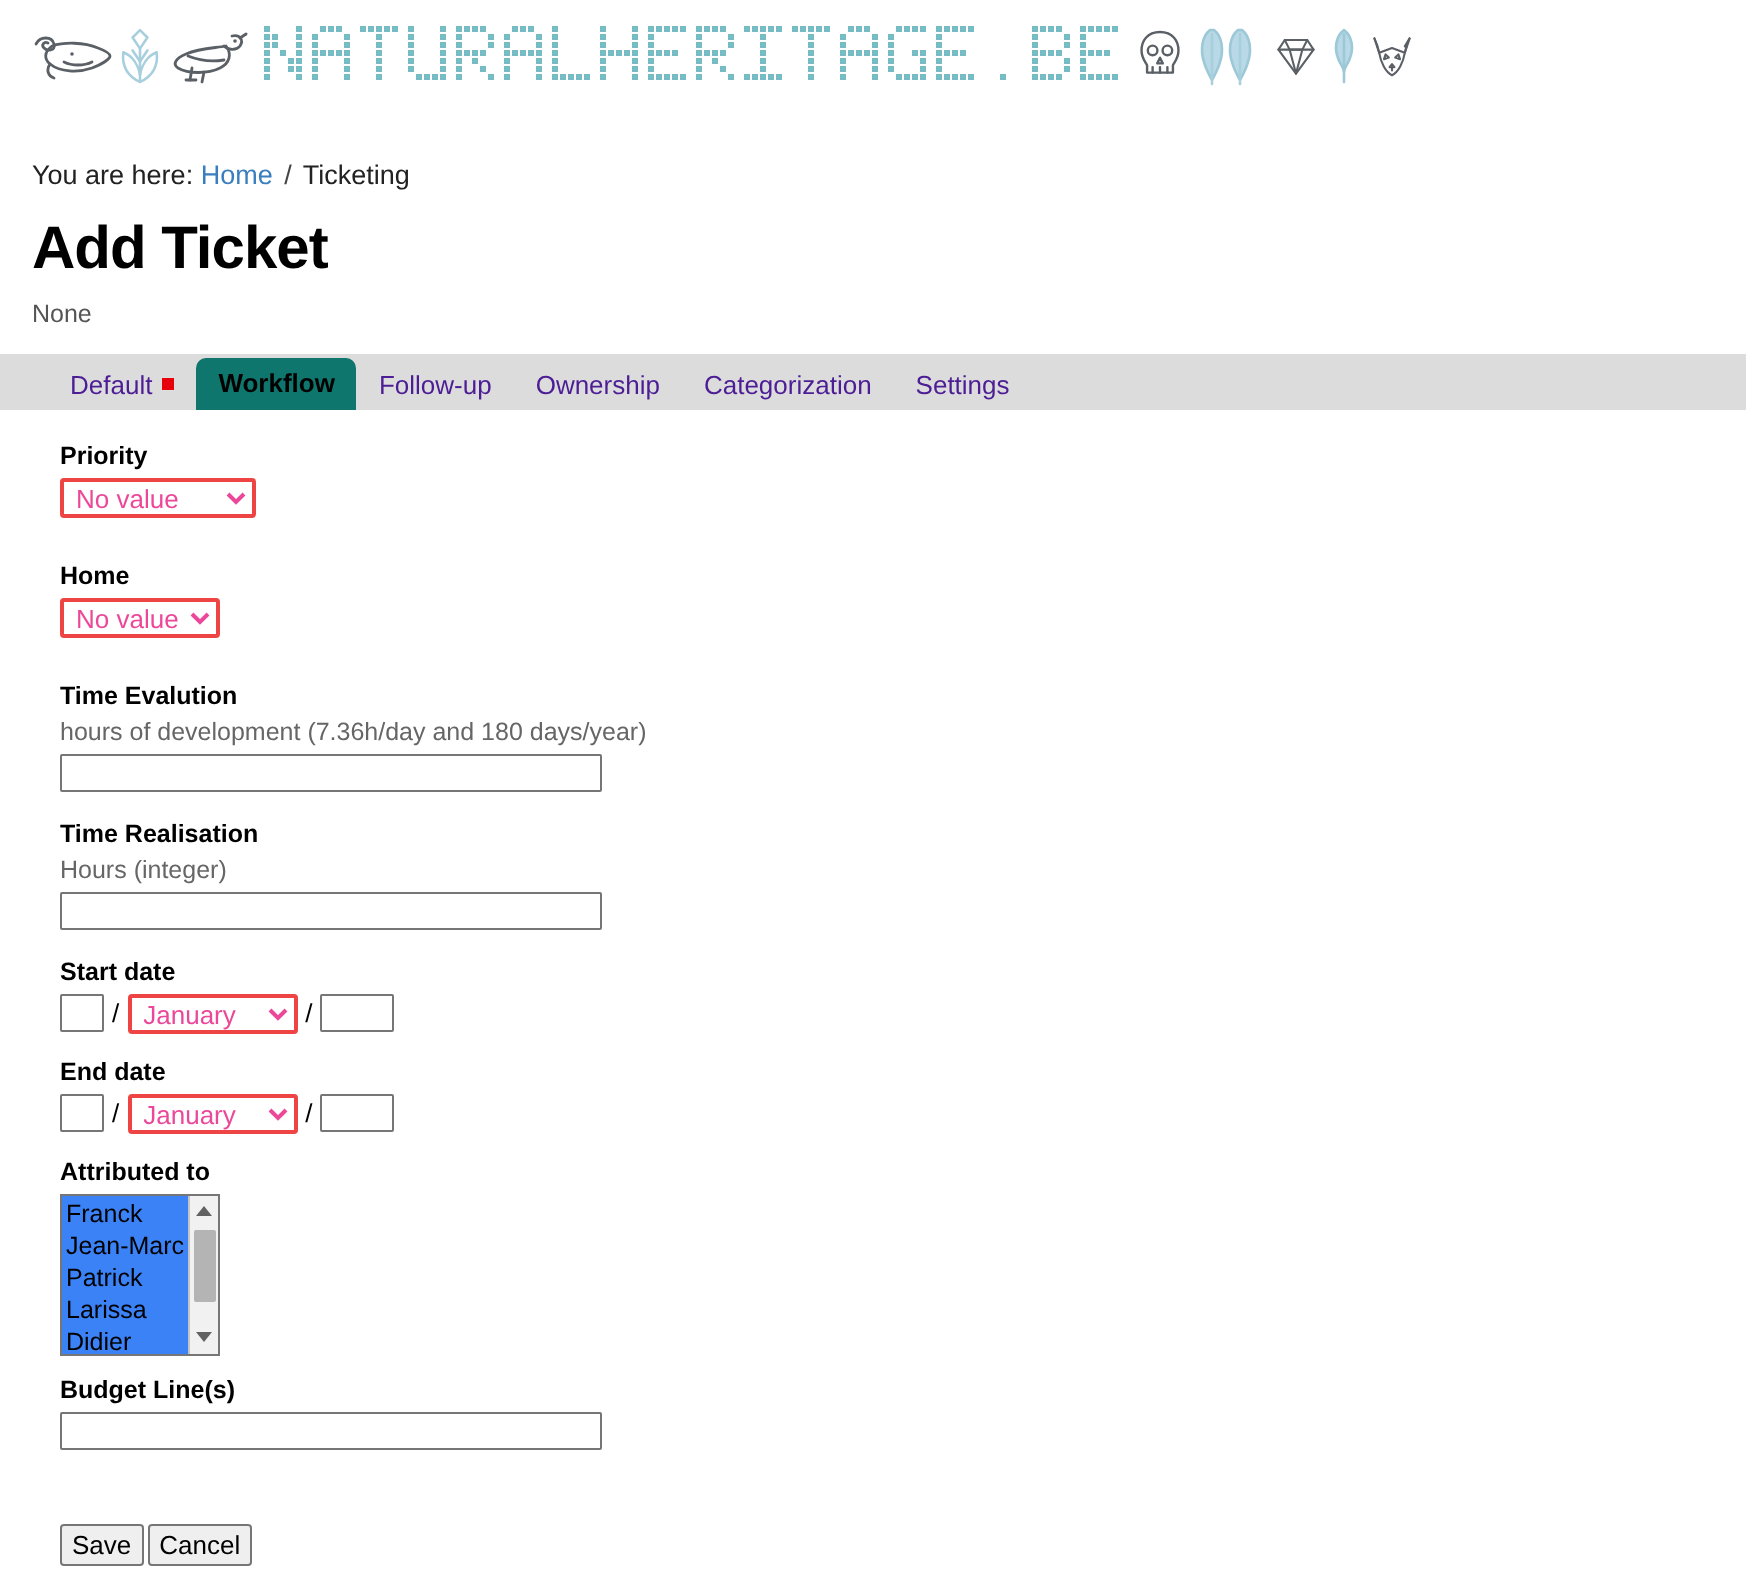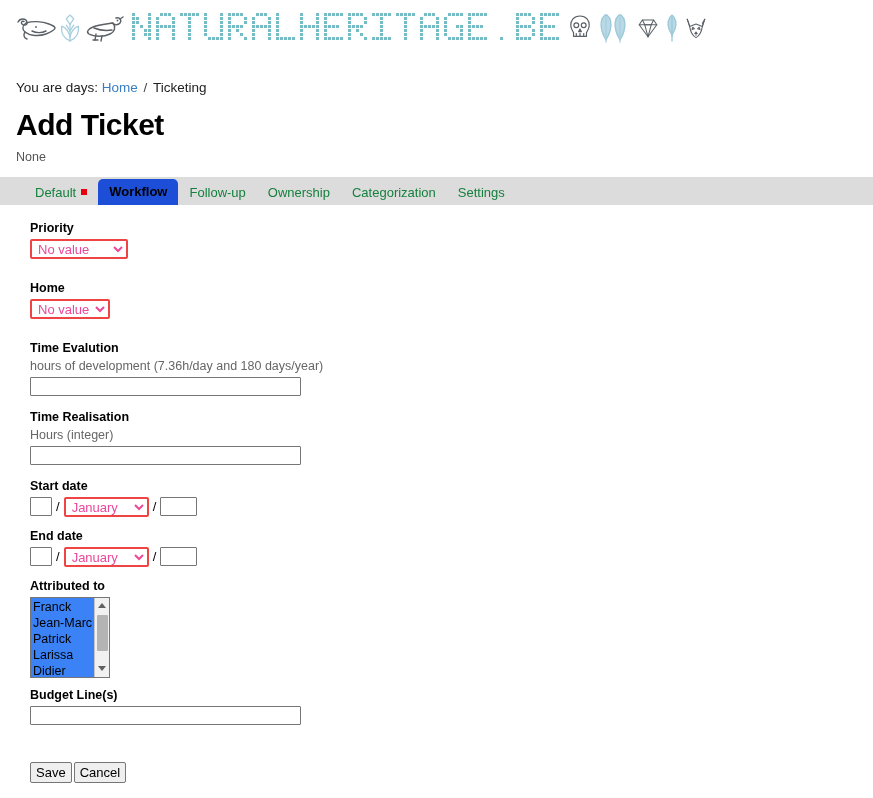--- a/index.html
+++ b/index.html
@@ -82,31 +82,31 @@
     background: #dcdcdc;
     height: 28px;
     display: flex;
     align-items: flex-end;
     padding-left: 24px;
     box-sizing: border-box;
     width: 873px;
   }
   .tab {
     font-size: 13px;
-    color: #15803d;
+    color: #4c1d95;
     padding: 5px 11px 6px 11px;
     line-height: 1;
     cursor: pointer;
     white-space: nowrap;
     display: flex;
     align-items: center;
     border-radius: 5px 5px 0 0;
   }
   .tab.active {
-    background: #1d4ed8;
+    background: #0f766e;
     color: #000000;
     font-weight: bold;
     padding-top: 6px;
     padding-bottom: 7px;
   }
   .tab .reqdot {
     display: inline-block;
     width: 6px;
     height: 6px;
     background: #e8000d;
@@ -655,21 +655,21 @@
       <path d="M4 4 C4 4, 6 8, 7 13 C8 19, 11 25, 15 27 C19 25, 22 19, 23 13 C24 8, 26 4, 26 4"></path>
       <path d="M11 14 L13 16 L10 17 Z"></path>
       <path d="M19 14 L17 16 L20 17 Z"></path>
       <path d="M15 20 L13.5 22 L16.5 22 Z"></path>
       <path d="M15 22 L15 24"></path>
     </svg>
   </span>
 </div>
 
 <div class="breadcrumb">
-  <span>You are days:</span>
+  <span>You are here:</span>
   <a href="#">Home</a>
   <span class="sep">/</span>
   <span>Ticketing</span>
 </div>
 
 <h1 class="page-title">Add Ticket</h1>
 <div class="page-subtitle">None</div>
 
 <div class="tabbar">
 

